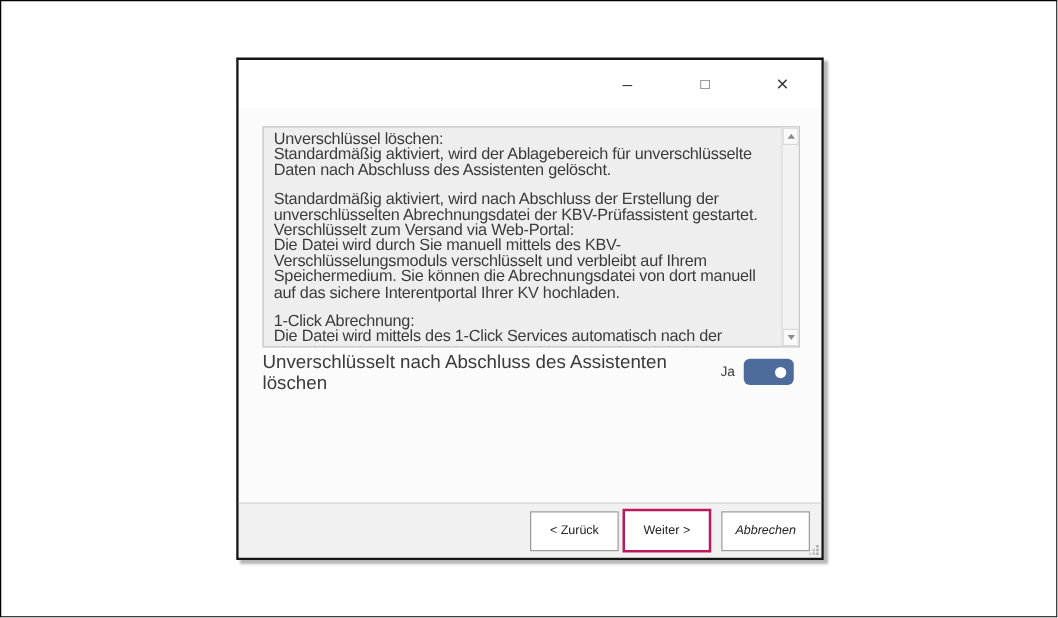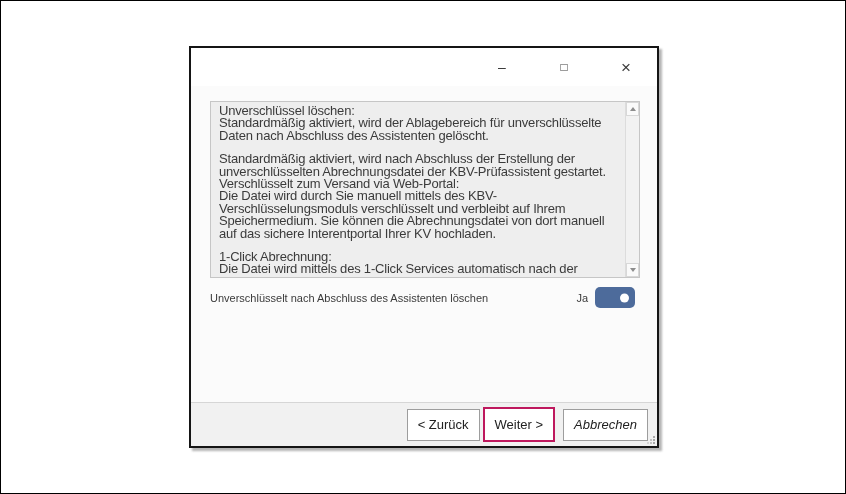--- a/index.html
+++ b/index.html
@@ -118,21 +118,21 @@
   .sb-arrow.down { border-left: 3.5px solid transparent; border-right: 3.5px solid transparent; border-top: 4px solid #8d8d8d; }
 
   .setting-row {
     display: flex;
     align-items: center;
     margin: 9px 22px 0 19px;
     height: 21px;
   }
   .setting-label {
     flex: 1 1 auto;
-    font-size: 11px;
+    font-size: 15px;
     color: #3a3a3a;
   }
   .setting-value {
     font-size: 11px;
     color: #3a3a3a;
     margin-right: 7px;
     white-space: nowrap;
     text-align: center;
   }
   .toggle {
@@ -165,21 +165,21 @@
     justify-content: flex-end;
     padding-right: 9px;
     position: relative;
   }
   .btn {
     height: 32px;
     min-width: 71px;
     background: #ffffff;
     border: 1px solid #9d9d9d;
     font-family: "Liberation Sans", sans-serif;
-    font-size: 13px;
+    font-size: 10px;
     color: #222;
     padding: 0 10px;
     cursor: pointer;
     text-align: center;
   }
   .btn.primary {
     height: 35px;
     border: 2px solid #be185d;
     margin-left: 3px;
   }

